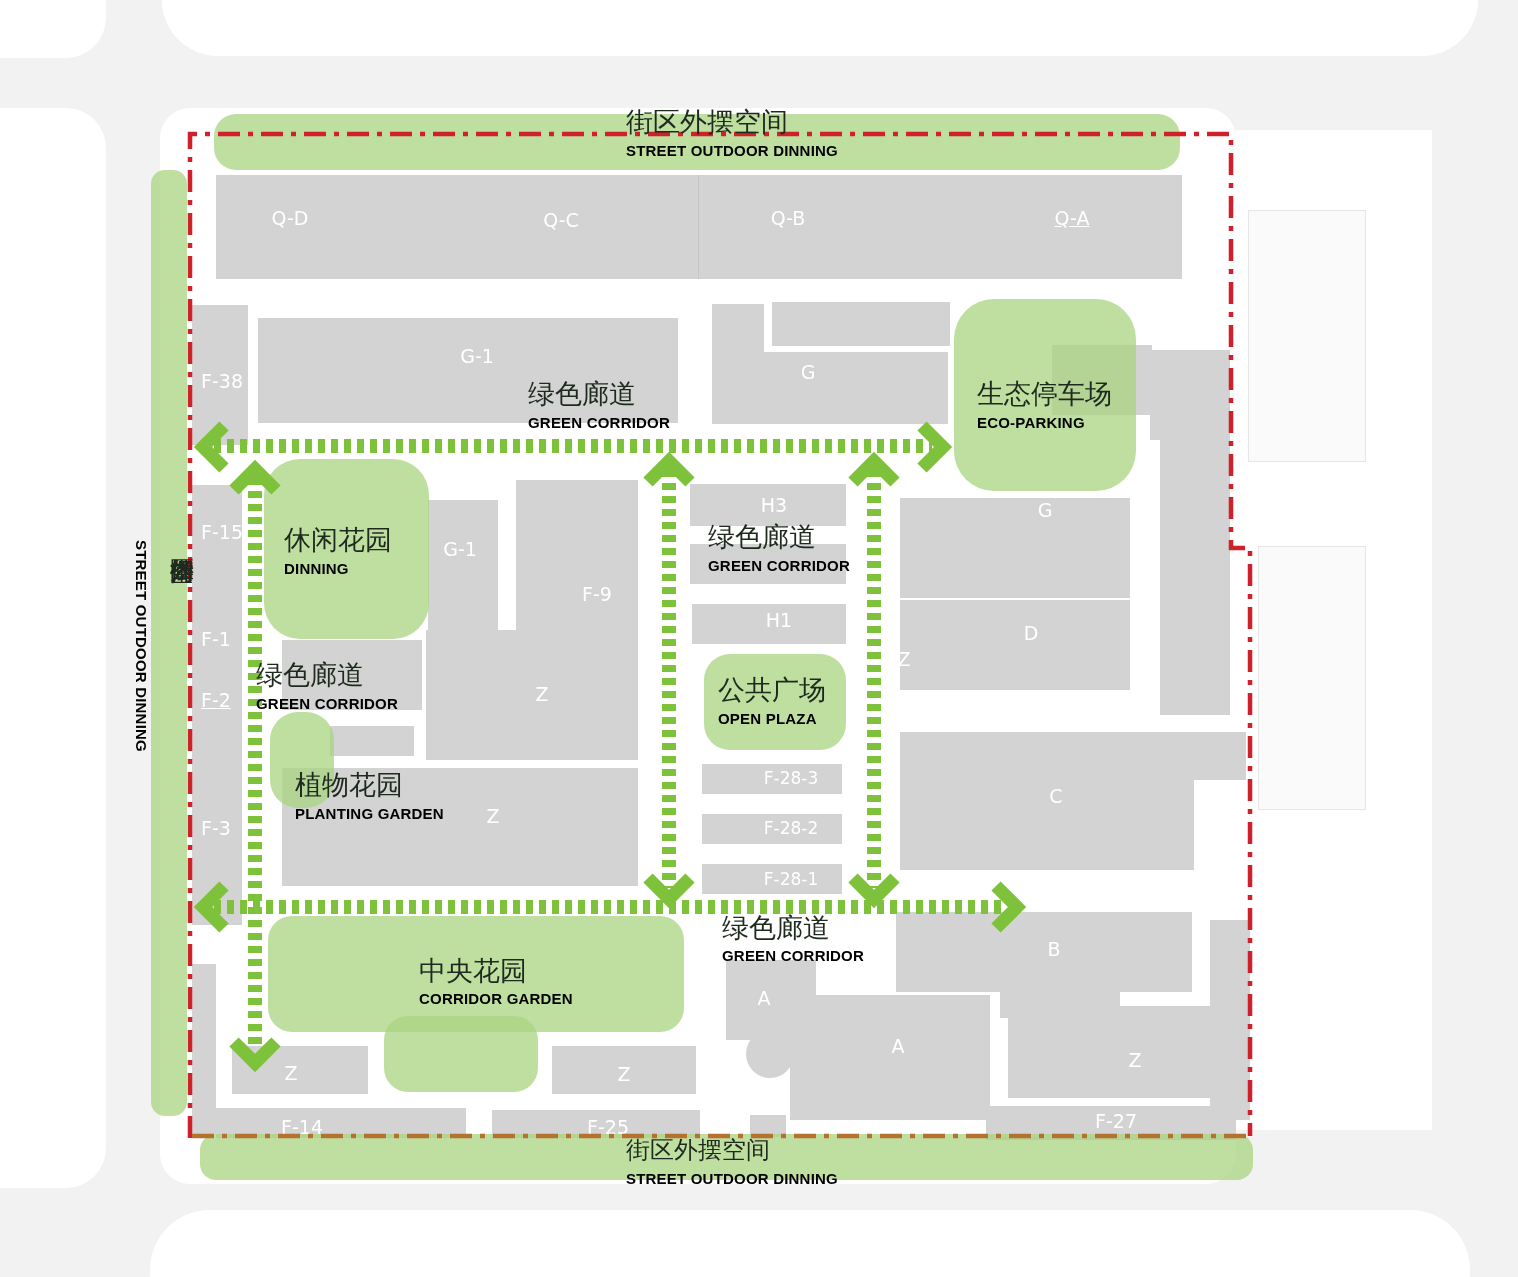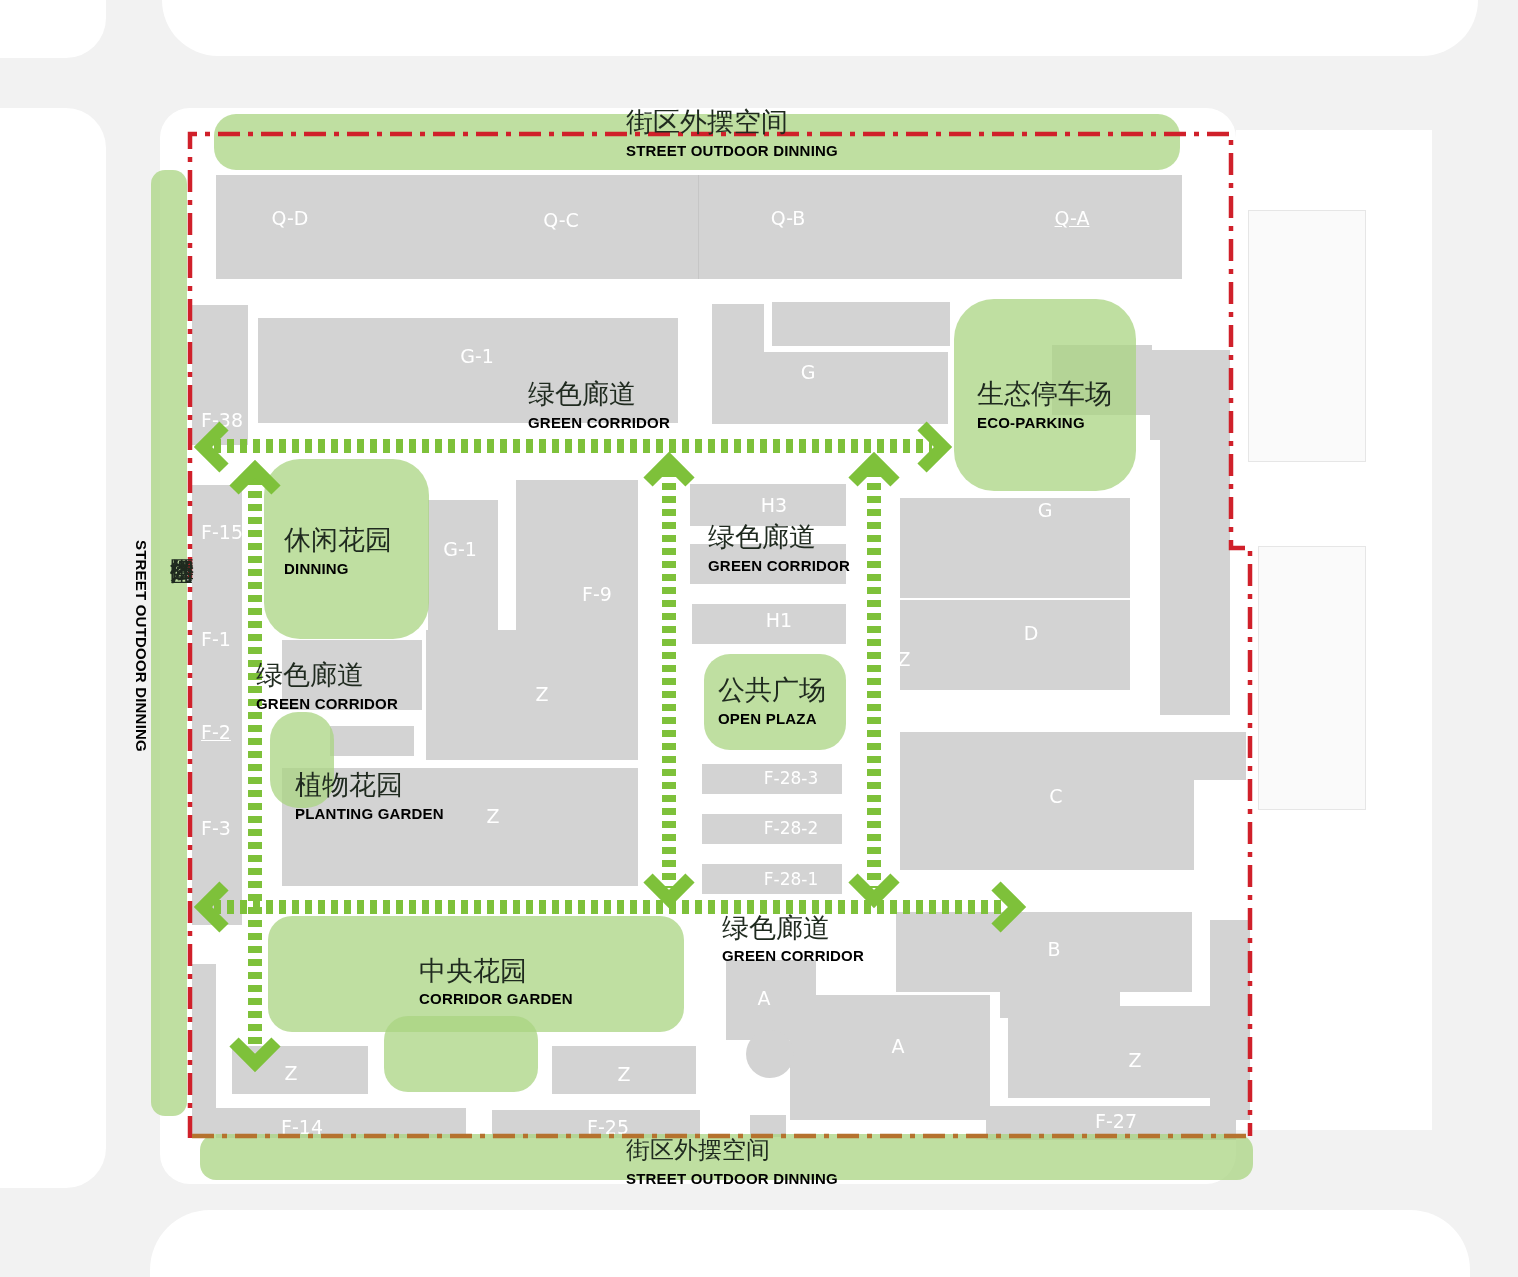--- a/index.html
+++ b/index.html
@@ -67,34 +67,34 @@
 <div class="bldg" style="left:232px;top:1046px;width:136px;height:48px;"></div>
 <div class="bldg" style="left:552px;top:1046px;width:144px;height:48px;"></div>
 <div class="bldg" style="left:216px;top:1108px;width:250px;height:30px;"></div>
 <div class="bldg" style="left:492px;top:1110px;width:208px;height:28px;"></div>
 <div class="bldg" style="left:750px;top:1115px;width:36px;height:22px;"></div>
 
 <div class="bldg-label" style="left:290px;top:218px;">Q-D</div>
 <div class="bldg-label" style="left:561px;top:220px;">Q-C</div>
 <div class="bldg-label" style="left:788px;top:218px;">Q-B</div>
 <div class="bldg-label" style="left:1072px;top:218px;text-decoration:underline;">Q-A</div>
-<div class="bldg-label" style="left:222px;top:381px;margin-top:39px;">F-38</div>
+<div class="bldg-label" style="left:222px;top:381px;">F-38</div>
 <div class="bldg-label" style="left:477px;top:356px;">G-1</div>
 <div class="bldg-label" style="left:808px;top:372px;">G</div>
 <div class="bldg-label" style="left:222px;top:532px;">F-15</div>
 <div class="bldg-label" style="left:460px;top:549px;">G-1</div>
 <div class="bldg-label" style="left:597px;top:594px;text-align:right;">F-9</div>
 <div class="bldg-label" style="left:774px;top:505px;">H3</div>
 <div class="bldg-label" style="left:779px;top:620px;">H1</div>
 <div class="bldg-label" style="left:1045px;top:510px;">G</div>
 <div class="bldg-label" style="left:216px;top:639px;">F-1</div>
 <div class="bldg-label" style="left:542px;top:694px;">Z</div>
 <div class="bldg-label" style="left:904px;top:659px;">Z</div>
 <div class="bldg-label" style="left:1031px;top:633px;">D</div>
-<div class="bldg-label" style="left:216px;top:732px;text-decoration:underline;">F-2</div>
+<div class="bldg-label" style="left:216px;top:700px;text-decoration:underline;">F-2</div>
 <div class="bldg-label" style="left:216px;top:828px;">F-3</div>
 <div class="bldg-label" style="left:493px;top:816px;">Z</div>
 <div class="bldg-label" style="left:1056px;top:796px;">C</div>
 <div class="bldg-label" style="left:791px;top:778px;font-size:17px;">F-28-3</div>
 <div class="bldg-label" style="left:791px;top:828px;font-size:17px;">F-28-2</div>
 <div class="bldg-label" style="left:791px;top:879px;font-size:17px;">F-28-1</div>
 <div class="bldg-label" style="left:1054px;top:949px;">B</div>
 <div class="bldg-label" style="left:764px;top:998px;">A</div>
 <div class="bldg-label" style="left:898px;top:1046px;">A</div>
 <div class="bldg-label" style="left:291px;top:1073px;">Z</div>

